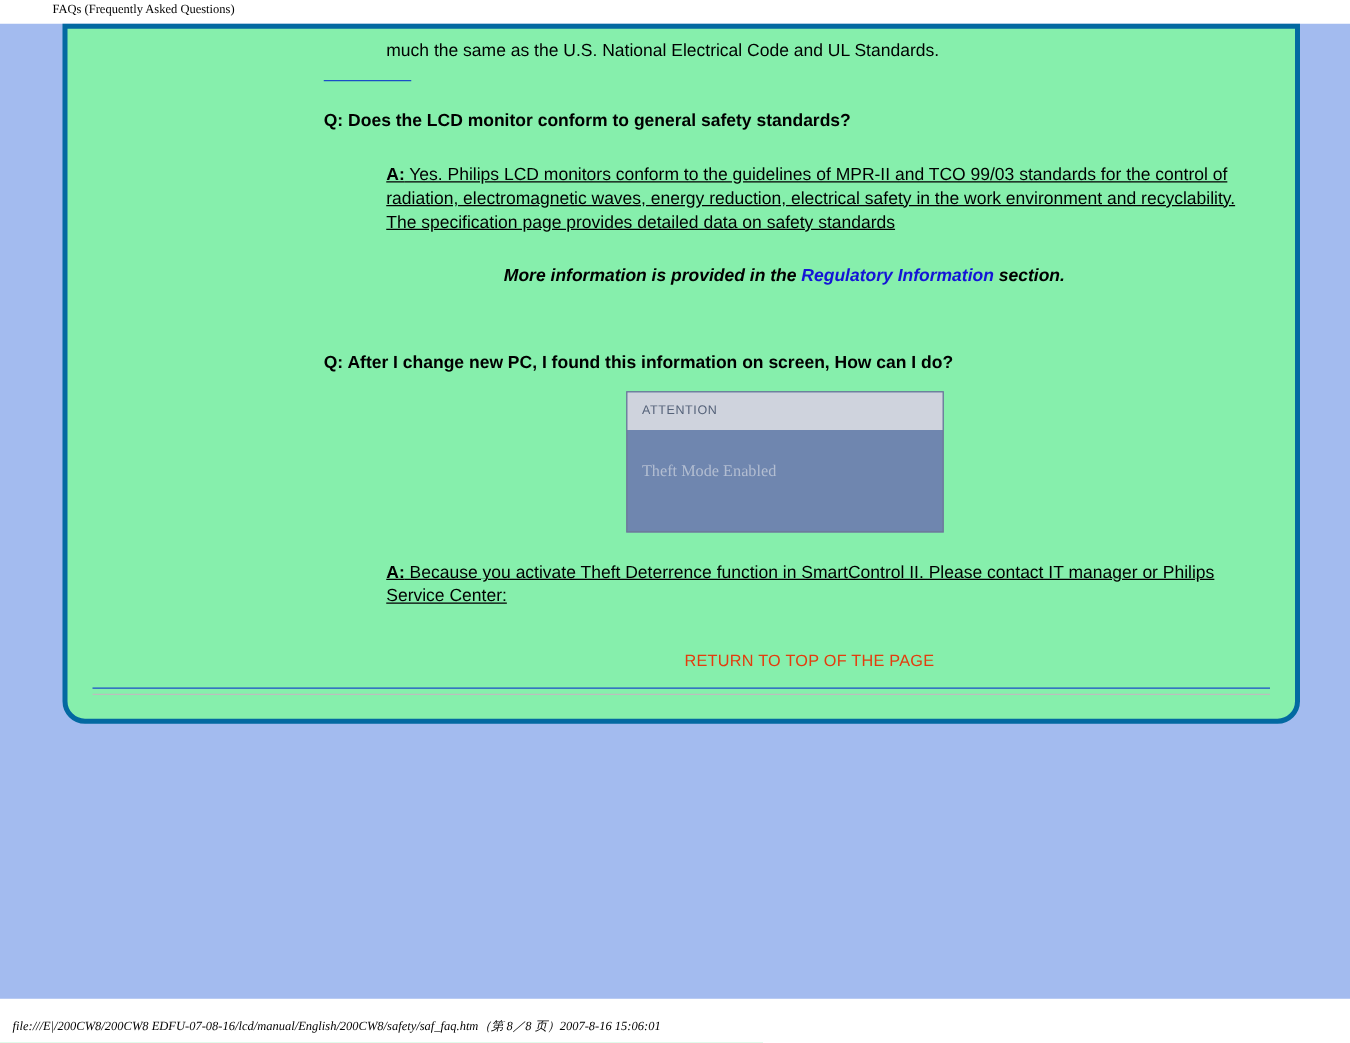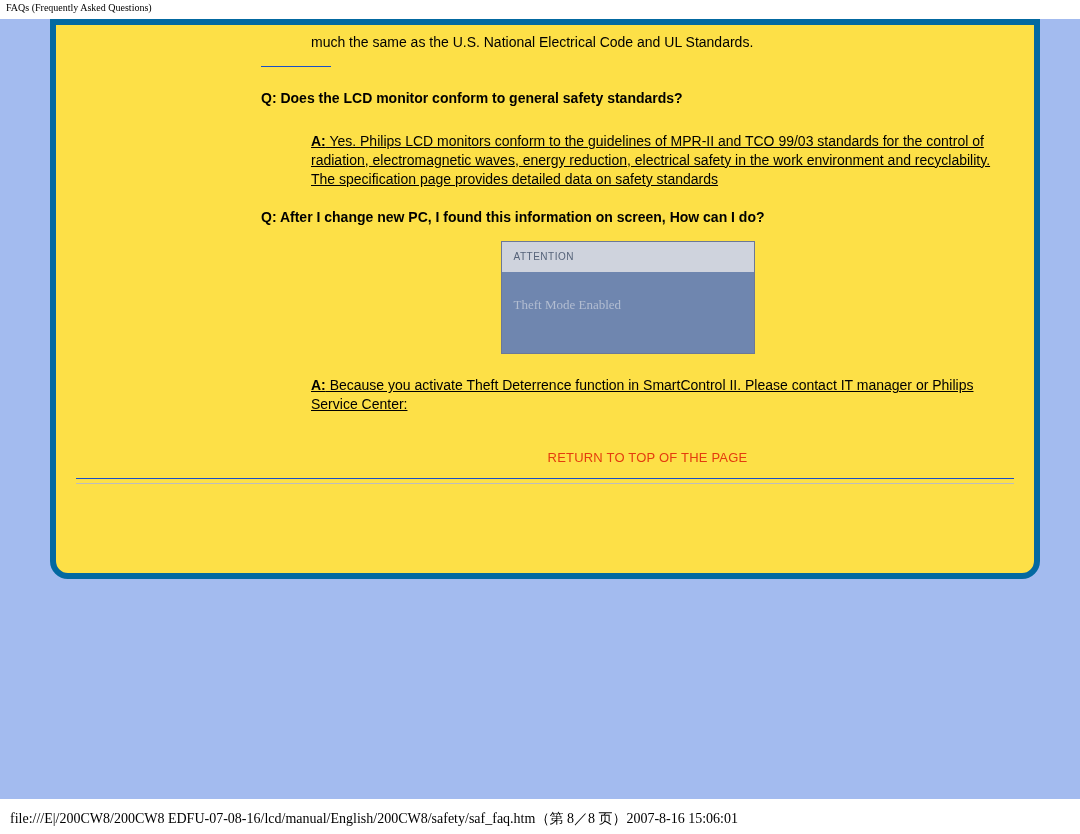--- a/index.html
+++ b/index.html
@@ -9,31 +9,32 @@
     height: 834px;
     font-family: Arial, Helvetica, sans-serif;
     background: #ffffff;
     overflow: hidden;
   }
   .header-bar {
     font-size: 10px;
     padding: 2px 6px 6px 6px;
     color: #000;
     font-family: "Times New Roman", serif;
+    margin-left: 36px;
   }
   .blue-area {
     background: #a3bbef;
     width: 100%;
     box-sizing: border-box;
     padding: 0 18px 220px 50px;
     position: relative;
   }
   .content-panel {
-    background: #fde047;
-    border: 6px solid #0369a1;
+    background: #86efac;
+    border: 4px solid #0369a1;
     border-radius: 0 0 18px 18px;
     width: 990px;
     min-height: 560px;
     box-sizing: border-box;
     padding: 8px 0 10px 0;
     position: relative;
   }
   .content-inner {
     padding: 0 40px 0 205px;
   }
@@ -118,23 +119,24 @@
   }
   .rule-gray {
     border: none;
     border-top: 1px solid #bdbdbd;
     margin: 4px 0 0 0;
   }
   .footer-path {
     position: absolute;
     bottom: 6px;
     left: 10px;
-    font-size: 14px;
+    font-size: 10px;
     color: #000;
     font-family: "Times New Roman", serif;
+    font-style: italic;
   }
 </style>
 </head>
 <body>
 
 <div class="header-bar">FAQs (Frequently Asked Questions)</div>
 
 <div class="blue-area">
   <div class="content-panel">
     <div class="content-inner">
@@ -143,20 +145,23 @@
 
       <hr class="section-sep">
 
       <div class="q-block">
         <span class="q-prefix">Q:</span><span class="q-text"> Does the LCD monitor conform to general safety standards?</span>
         <div class="answer-block">
           <span class="a-prefix">A:</span><span> Yes. Philips LCD monitors conform to the guidelines of MPR-II and TCO 99/03 standards for the control of radiation, electromagnetic waves, energy reduction, electrical safety in the work environment and recyclability. The specification page provides detailed data on safety standards</span>
         </div>
       </div>
 
+      <div class="more-info">
+        <span>More information is provided in the </span><a href="#">Regulatory Information</a><span> section.</span>
+      </div>
 
       <div class="q-block">
         <span class="q-prefix">Q:</span><span class="q-text"> After I change new PC, I found this information on screen, How can I do?</span>
 
         <div class="dialog">
           <div class="dialog-title">ATTENTION</div>
           <div class="dialog-body">Theft Mode Enabled</div>
         </div>
 
         <div class="answer-block" style="margin-top:0;">

